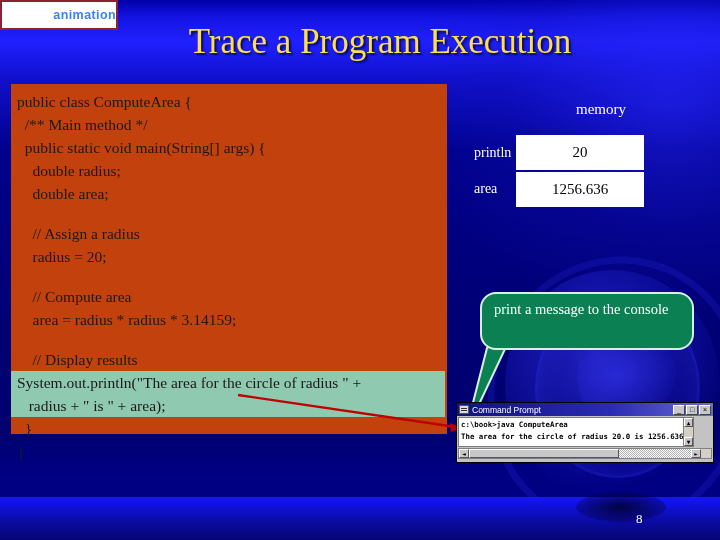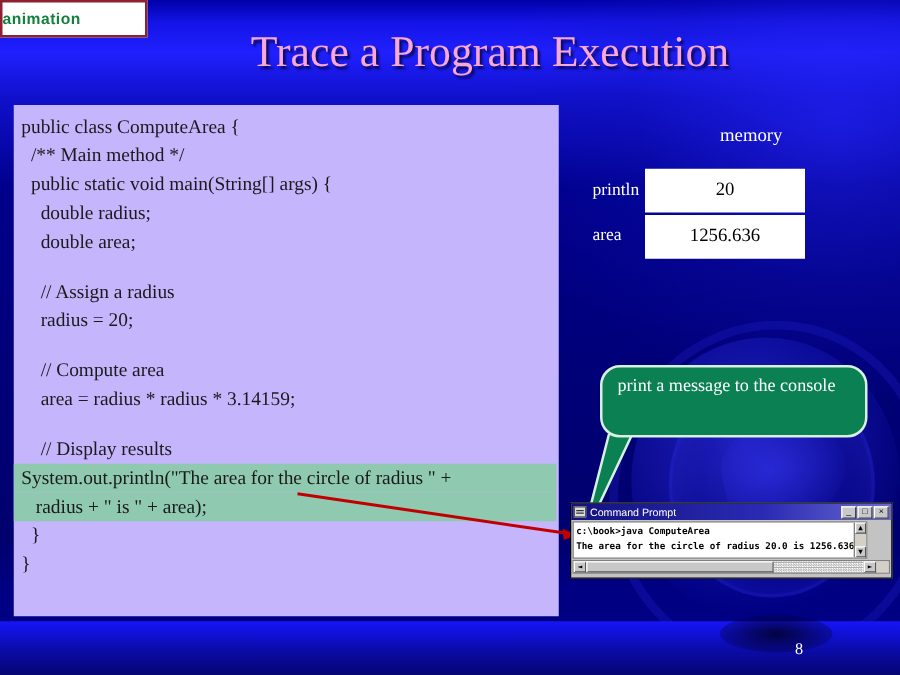--- a/index.html
+++ b/index.html
@@ -88,46 +88,46 @@
   
   .animation-tag {
     position: absolute;
     left: 0px; top: 0px;
     width: 118px; height: 30px;
     background: #ffffff;
     border: 2px solid #8f2030;
     box-sizing: border-box;
     display: flex;
     align-items: center;
-    justify-content: flex-start;
+    justify-content: flex-end;
     font-family: "Liberation Sans", sans-serif;
     font-weight: bold;
     font-size: 12.5px;
-    color: #15803d;
+    color: #3b82f6;
     letter-spacing: 0.4px;
   }
 
   
   .slide-title {
     position: absolute;
-    left: 132px; top: 22px;
+    left: 120px; top: 22px;
     width: 520px;
     text-align: center;
     font-size: 35px;
-    color: #f9a8d4;
+    color: #fde047;
     text-shadow: 2px 2px 2px rgba(0,0,40,0.75);
     white-space: nowrap;
   }
 
   
   .code-panel {
     position: absolute;
     left: 11px; top: 84px;
-    width: 436px; height: 409px;
-    background: #c4b5fd;
+    width: 436px; height: 350px;
+    background: #c2410c;
     box-sizing: border-box;
     padding: 6px 0 0 6px;
   }
   .code-line {
     font-size: 15.5px;
     line-height: 23px;
     color: #1a1a1a;
     white-space: pre;
   }
   .code-line.spacer { height: 17px; line-height: 17px; }

